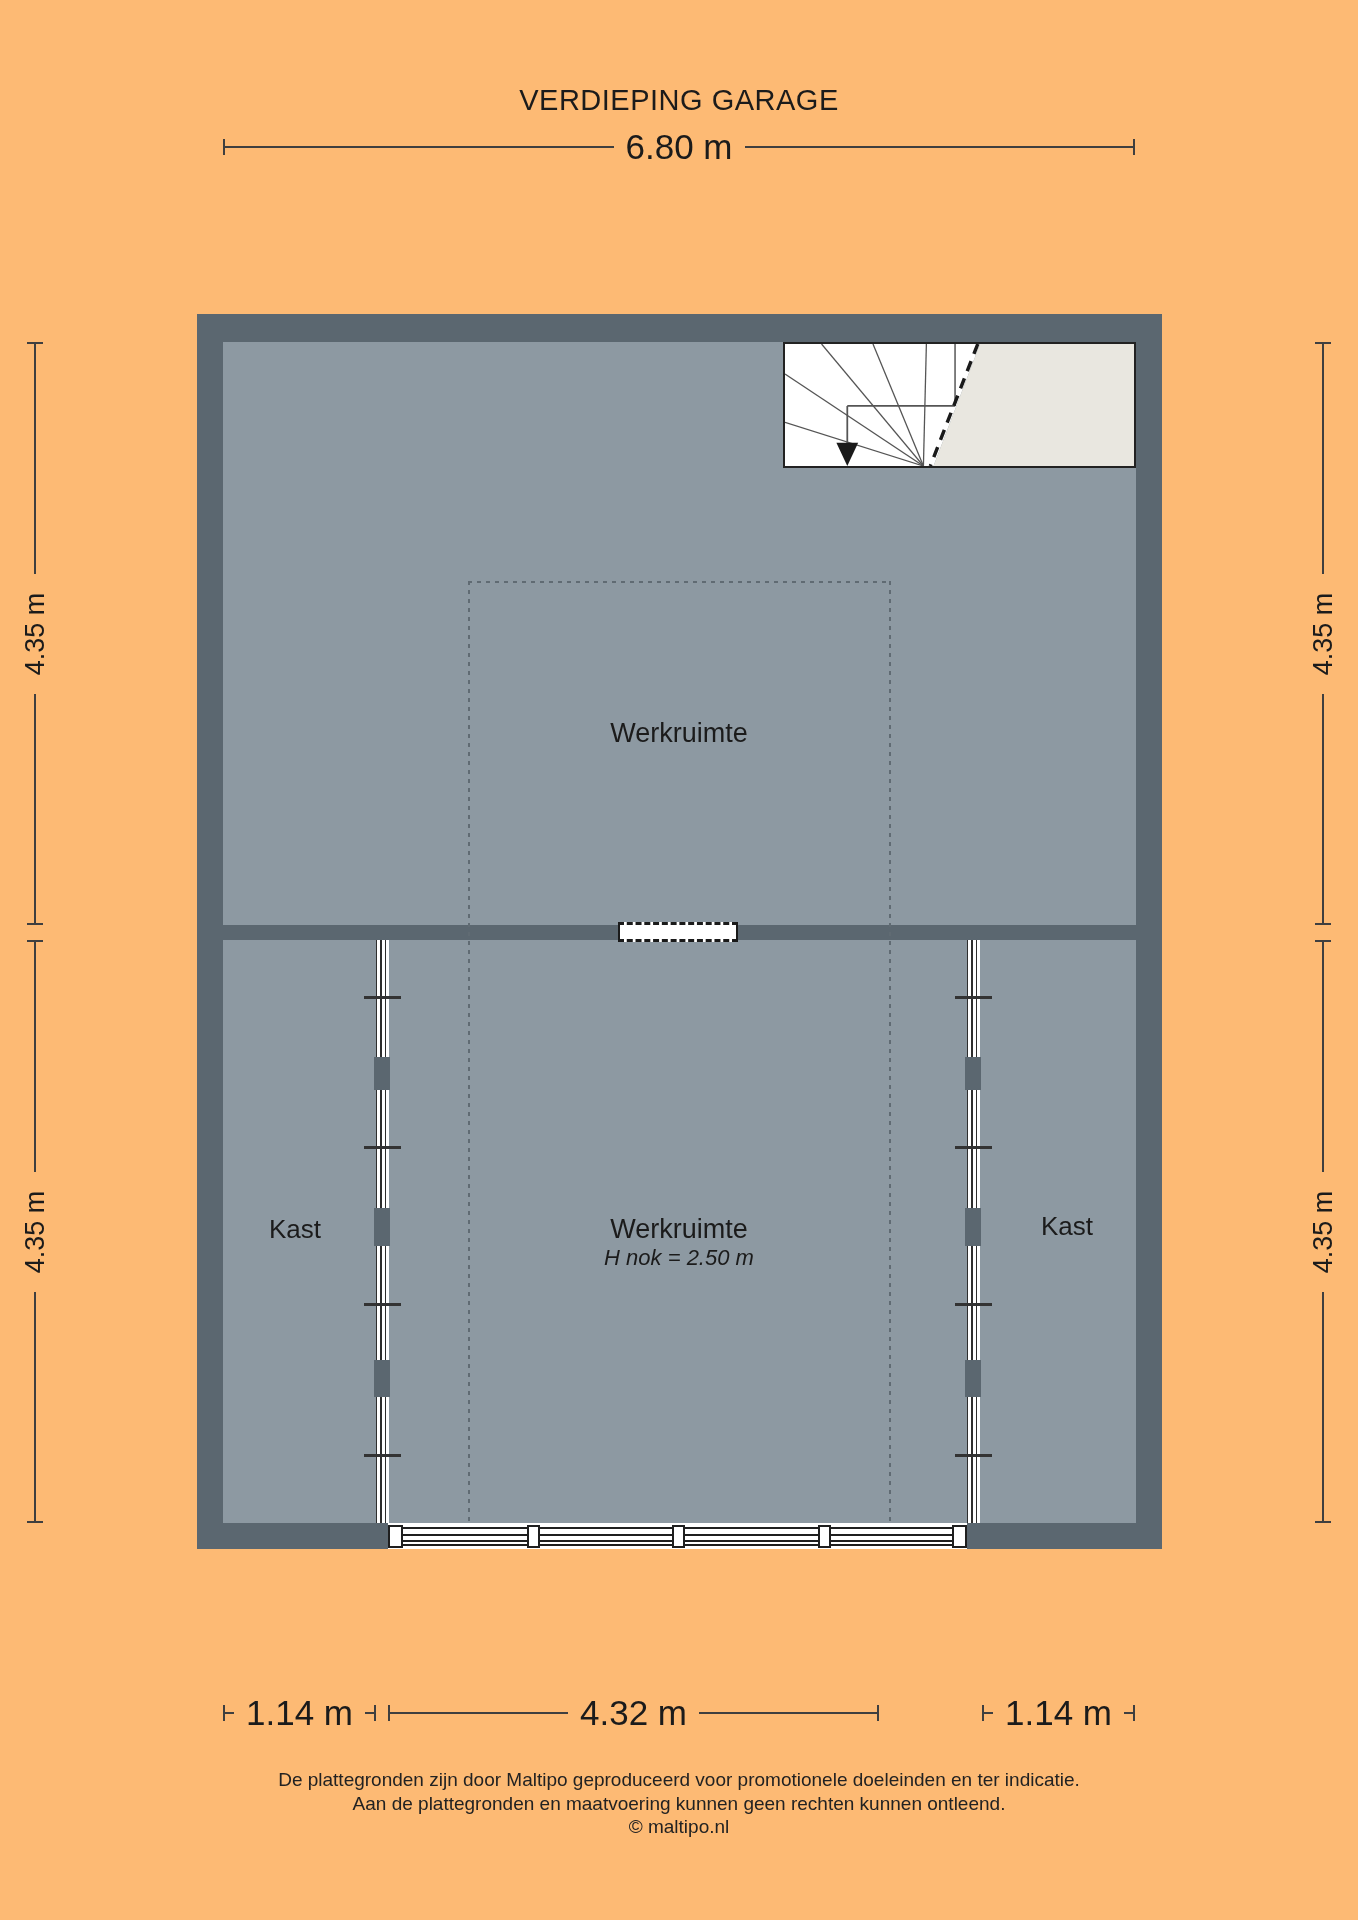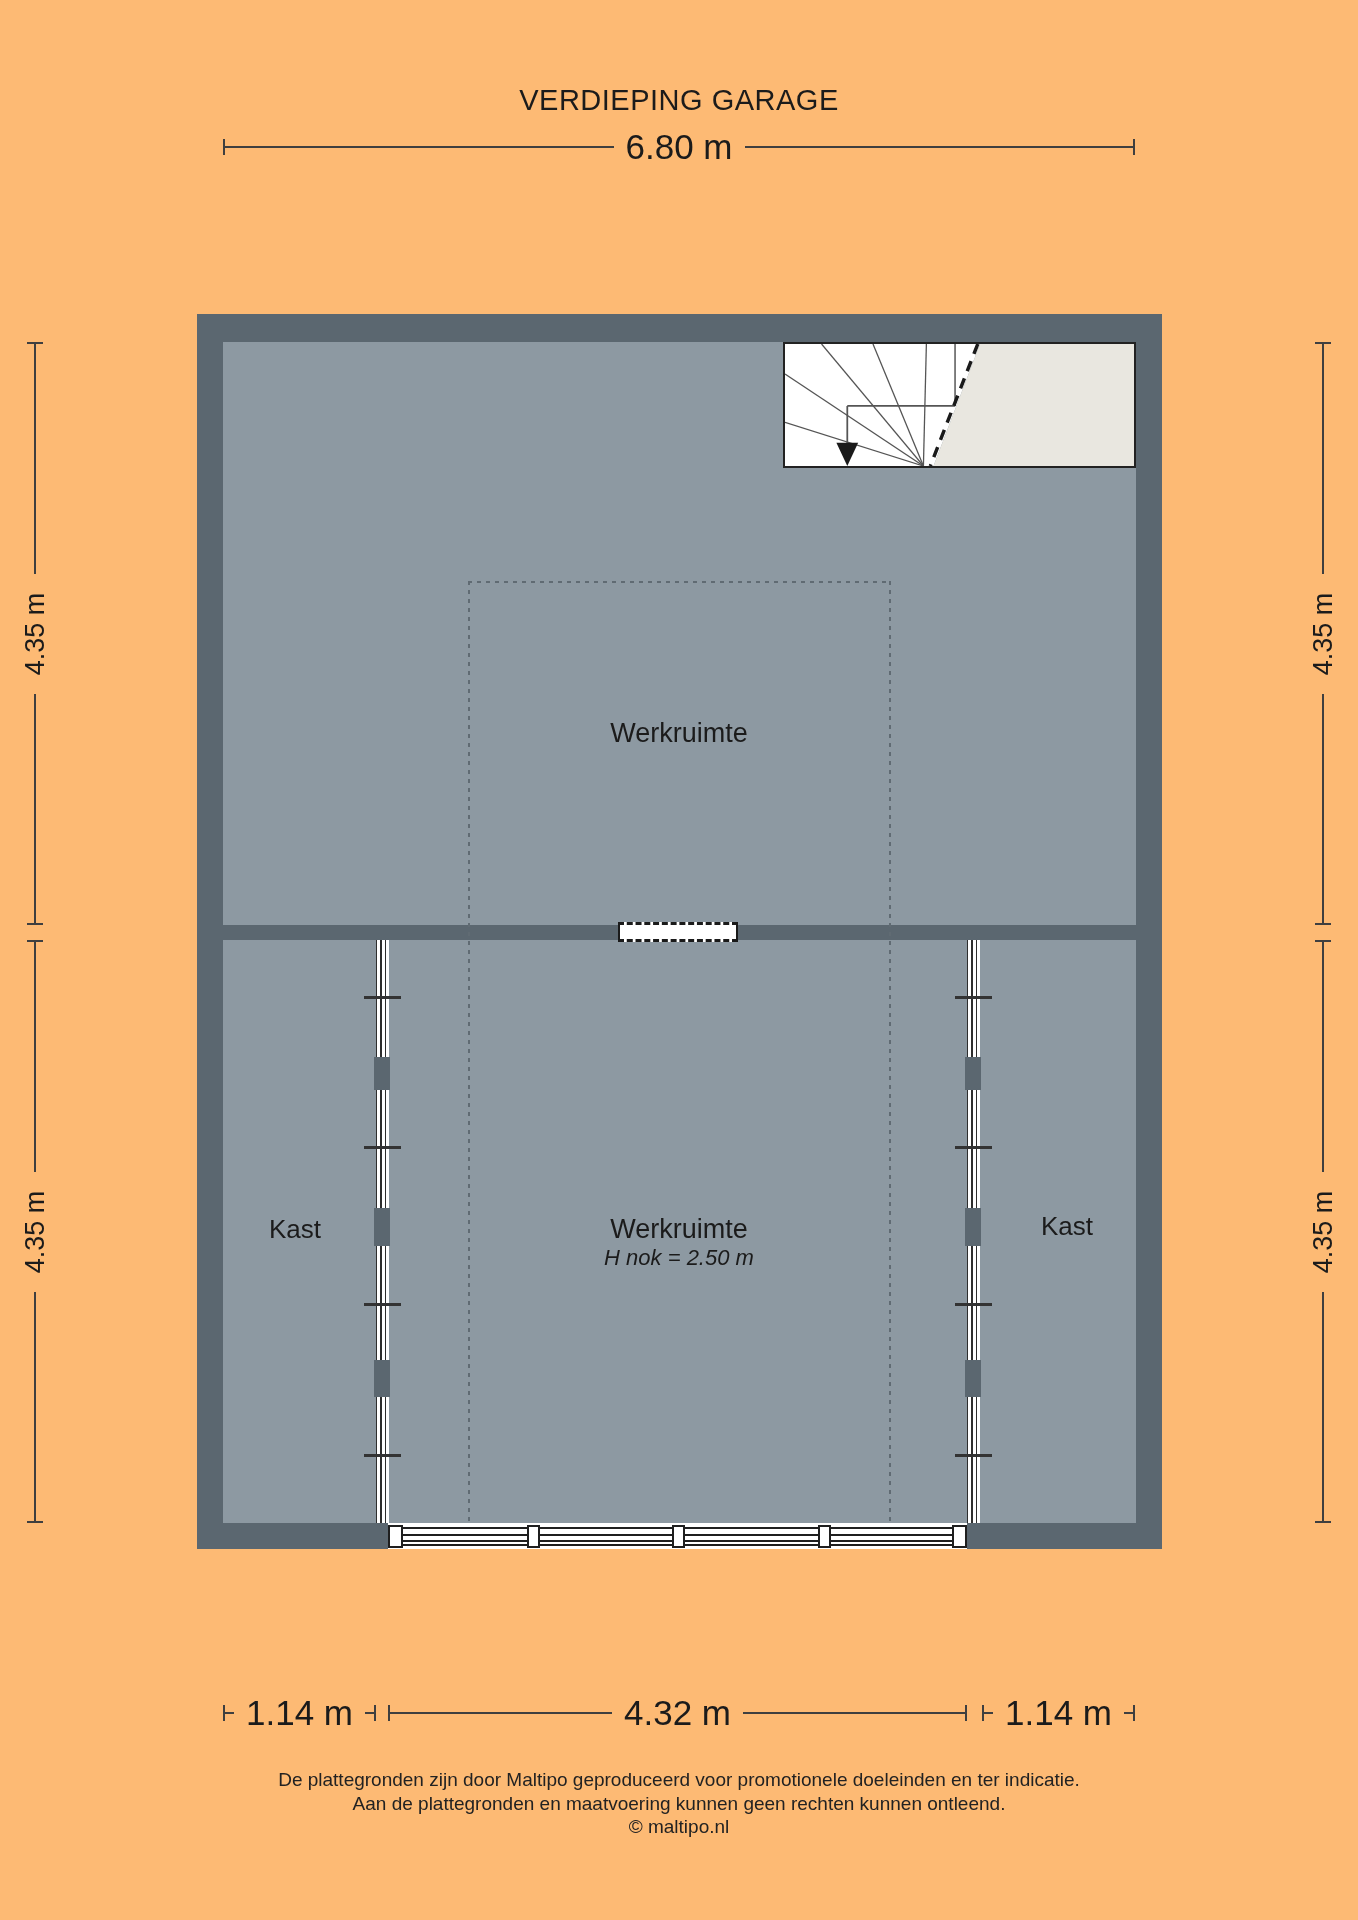--- a/index.html
+++ b/index.html
@@ -189,21 +189,21 @@
   <div class="room-label kast" style="left:295px;top:1229px;">Kast</div>
   <div class="room-label kast" style="left:1067px;top:1226px;">Kast</div>
 
   <div class="hdim" style="left:223px;top:1700px;width:153px;">
     <div class="tick"></div>
     <div class="line"></div>
     <div class="lbl">1.14 m</div>
     <div class="line"></div>
     <div class="tick"></div>
   </div>
-  <div class="hdim" style="left:388px;top:1700px;width:579px;">
+  <div class="hdim" style="left:388px;top:1700px;width:491px;">
     <div class="tick"></div>
     <div class="line"></div>
     <div class="lbl">4.32 m</div>
     <div class="line"></div>
     <div class="tick"></div>
   </div>
   <div class="hdim" style="left:982px;top:1700px;width:153px;">
     <div class="tick"></div>
     <div class="line"></div>
     <div class="lbl">1.14 m</div>

